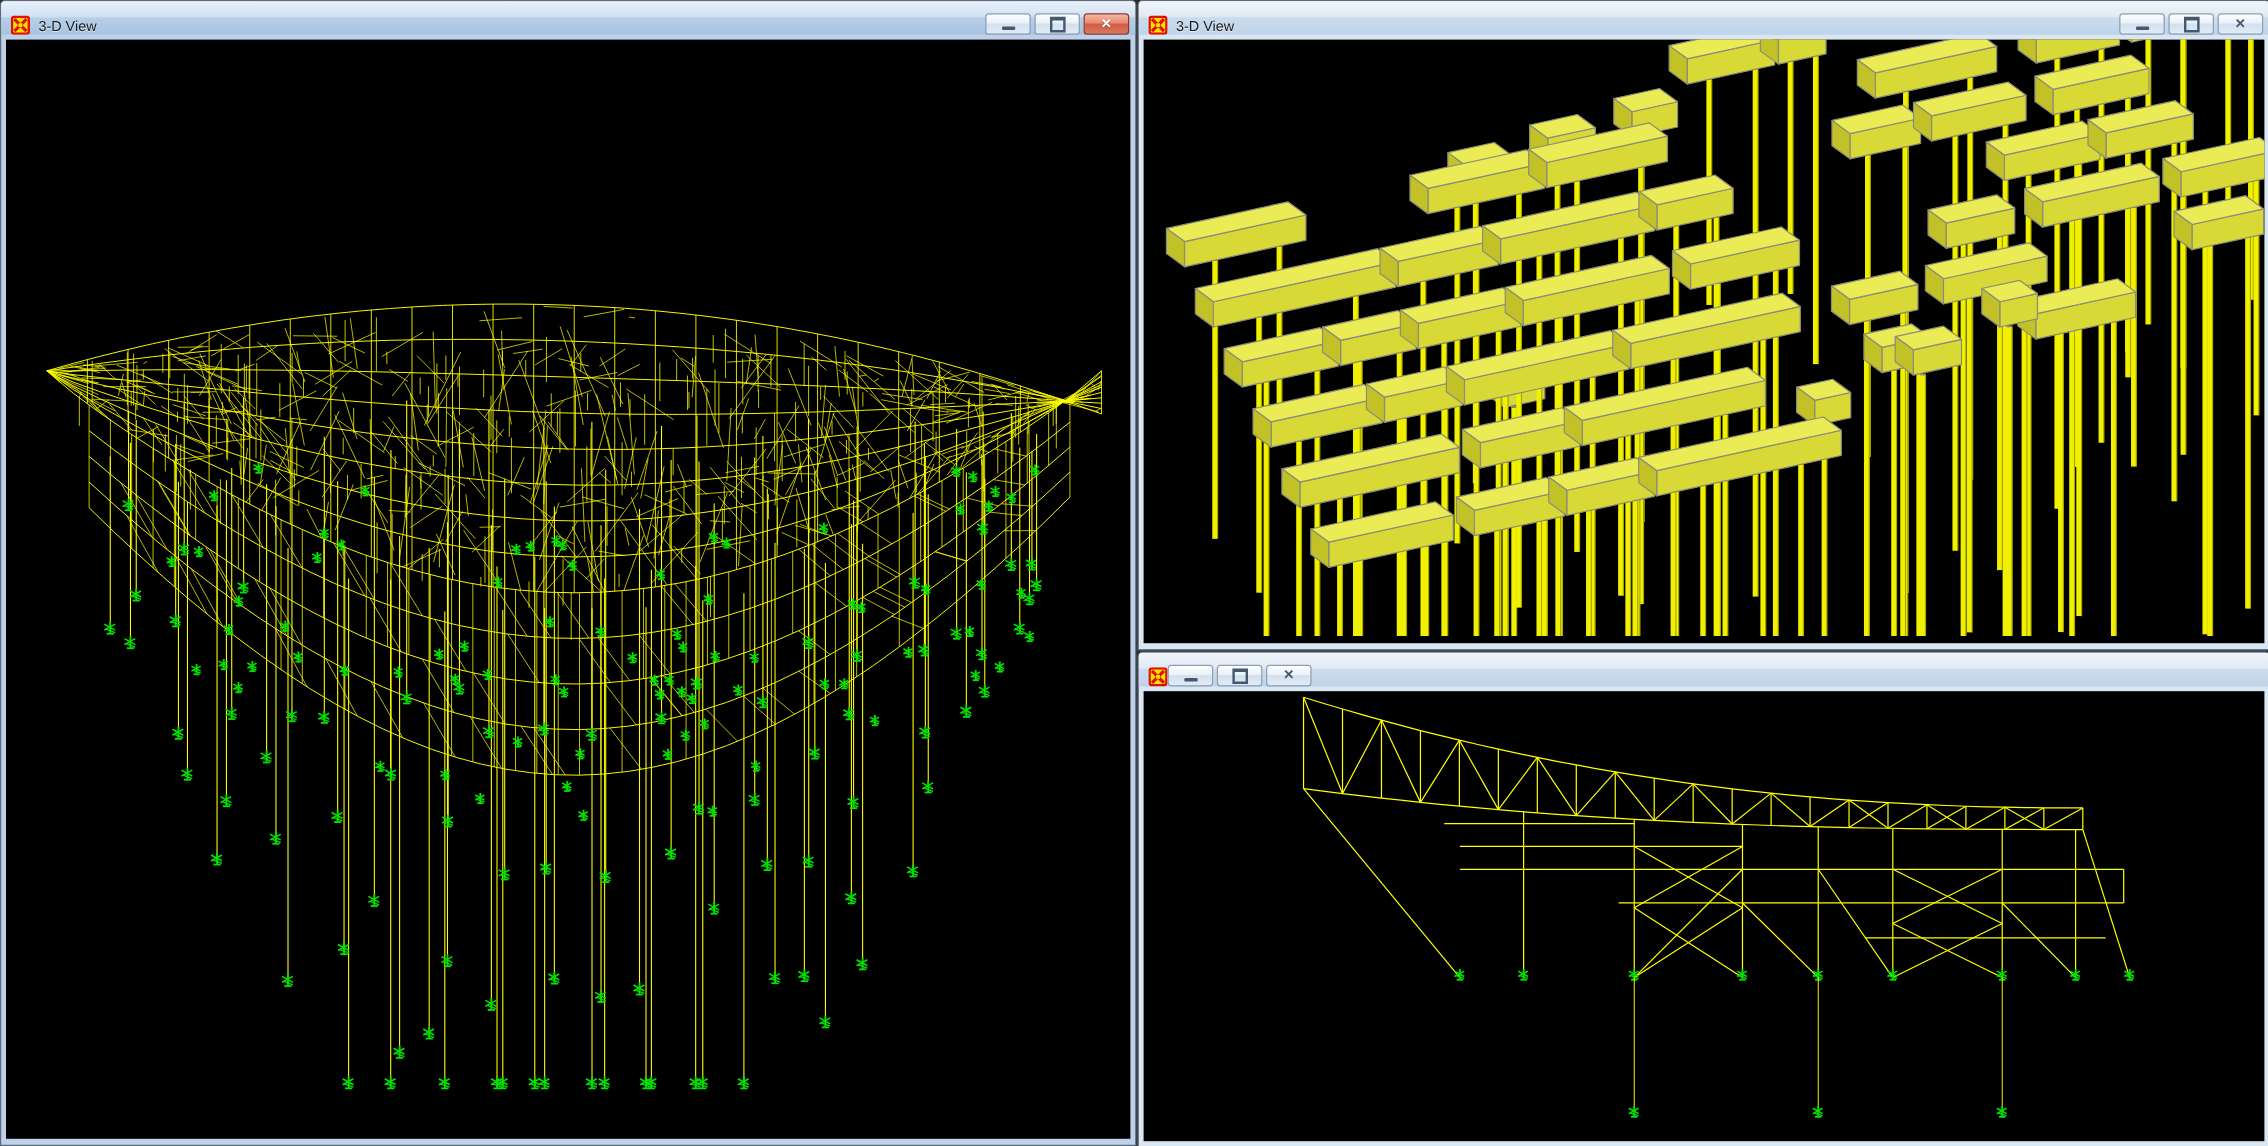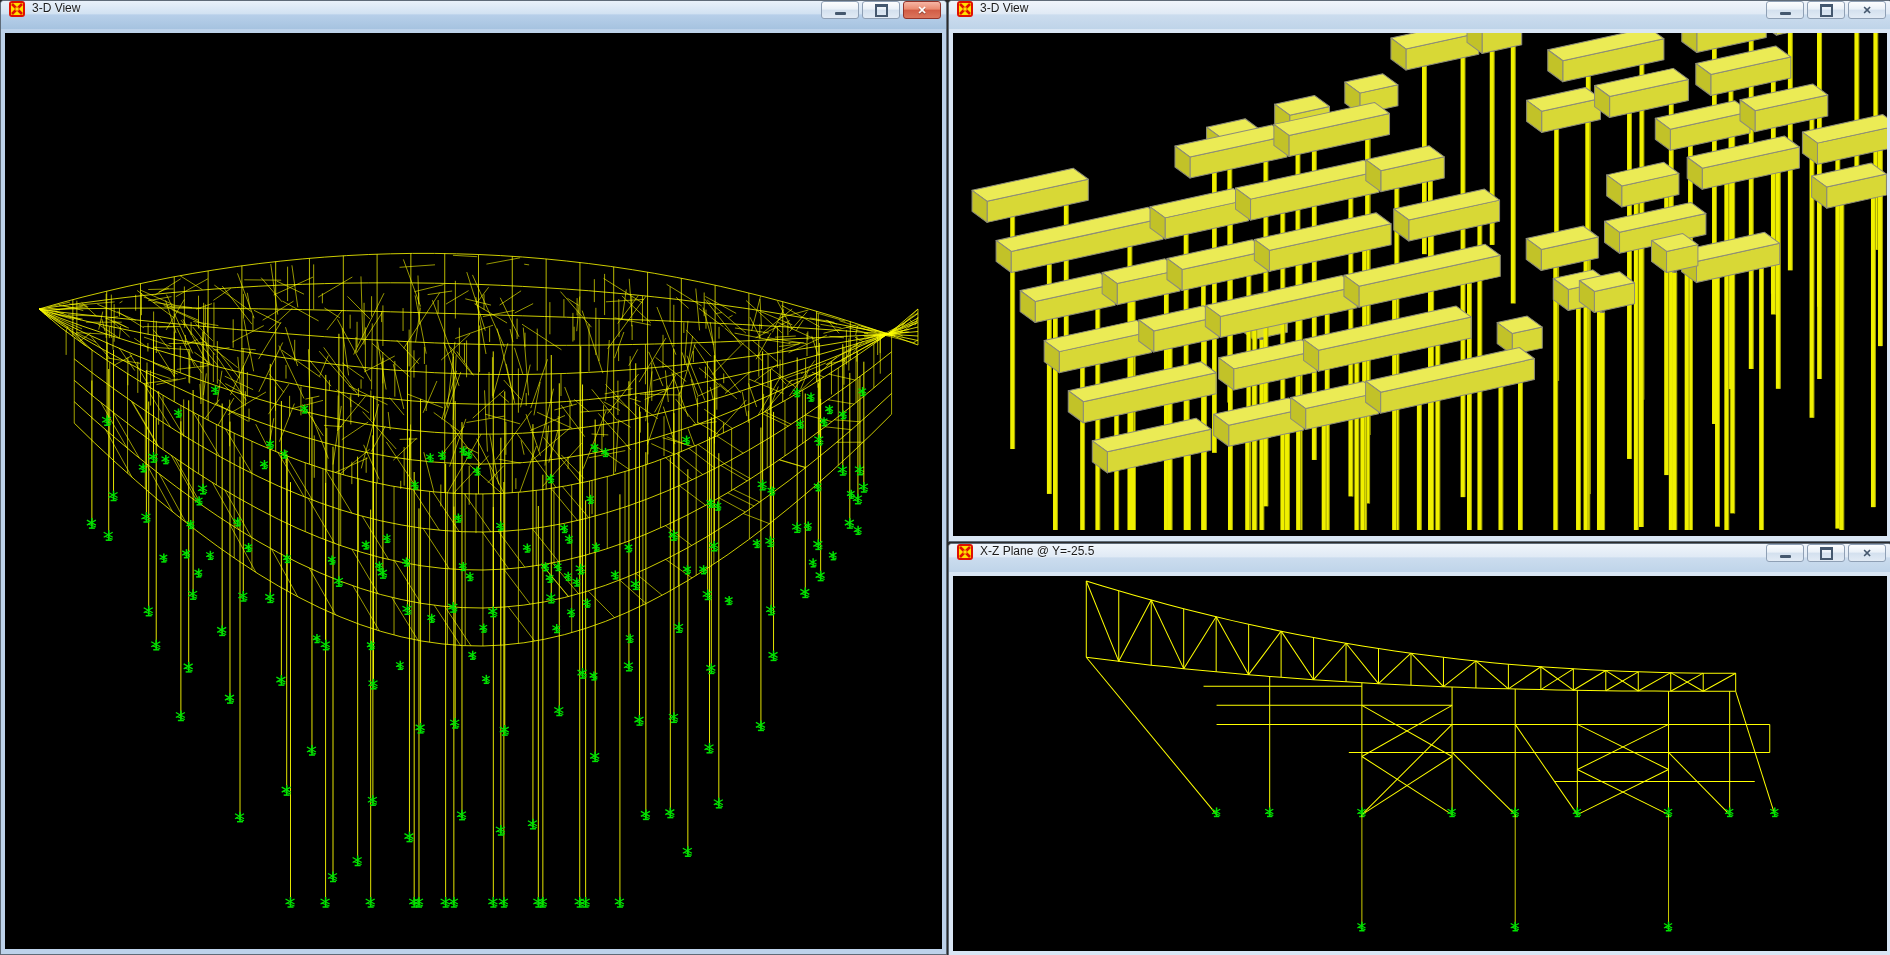--- a/index.html
+++ b/index.html
@@ -3,21 +3,21 @@
 <meta charset="utf-8">
 <style>
   html,body{margin:0;padding:0}
   body{
     width:1890px;height:955px;position:relative;overflow:hidden;
     background:#2b2b2b;font-family:"Liberation Sans",sans-serif;
   }
   .win{position:absolute;border:1px solid #5f6b78;border-radius:4px 4px 0 0;
        background:#bdd2ea;box-shadow:inset 0 1px 0 rgba(255,255,255,.55)}
   .win.inactive{background:#d9e6f4}
-  .tbar{height:28px;display:flex;align-items:flex-start;padding:0 5px 0 8px;
+  .tbar{height:28px;display:flex;align-items:flex-end;padding:0 5px 0 8px;
         border-radius:3px 3px 0 0;
         background:linear-gradient(#e9f1fa 0%,#d2e2f2 45%,#b7cfe9 50%,#a6c3e0 100%);}
   .win.inactive .tbar{background:linear-gradient(#f0f5fb 0%,#e0eaf5 45%,#cbdcee 50%,#bfd4e9 100%);}
   .title{font-size:12px;color:#1a1a1a;margin-left:7px;flex:1;white-space:nowrap;
          text-shadow:0 1px 0 rgba(255,255,255,.6)}
   .btns{display:flex;gap:3px}
   .wb{width:38px;height:18px;border:1px solid #8fa0b5;border-radius:3px;margin:0;padding:0;
       background:linear-gradient(#fdfefe 0%,#eaf1f8 45%,#d3e0ee 50%,#e2ebf5 100%);
       display:flex;align-items:center;justify-content:center;position:relative;cursor:default}
   .wb .g-min{width:11px;height:3px;background:#45586e;border-radius:1px;margin-top:7px}
@@ -2205,21 +2205,20 @@
 
 <section class="win inactive" id="win-br" style="left:948px;top:543px;width:942px;height:412px">
   <div class="tbar">
     <span class="app-icon">
       <svg viewBox="0 0 16 16">
           <rect x="1" y="1" width="14" height="14" rx="2" fill="#ffe000" stroke="#e01000" stroke-width="2"></rect>
           <path d="M3 3 L13 13 M13 3 L3 13" stroke="#e01000" stroke-width="2.6"></path>
           <rect x="6.4" y="6.4" width="3.2" height="3.2" fill="#ffe000"></rect>
         </svg>
     </span>
-    <span class="title">X-Z Plane @ Y=-25.5</span>
     <span class="btns">
       <button class="wb">
           <span class="g-min"></span>
         </button>
       <button class="wb">
           <span class="g-max"></span>
         </button>
       <button class="wb">
           <span class="g-x">✕</span>
         </button>

